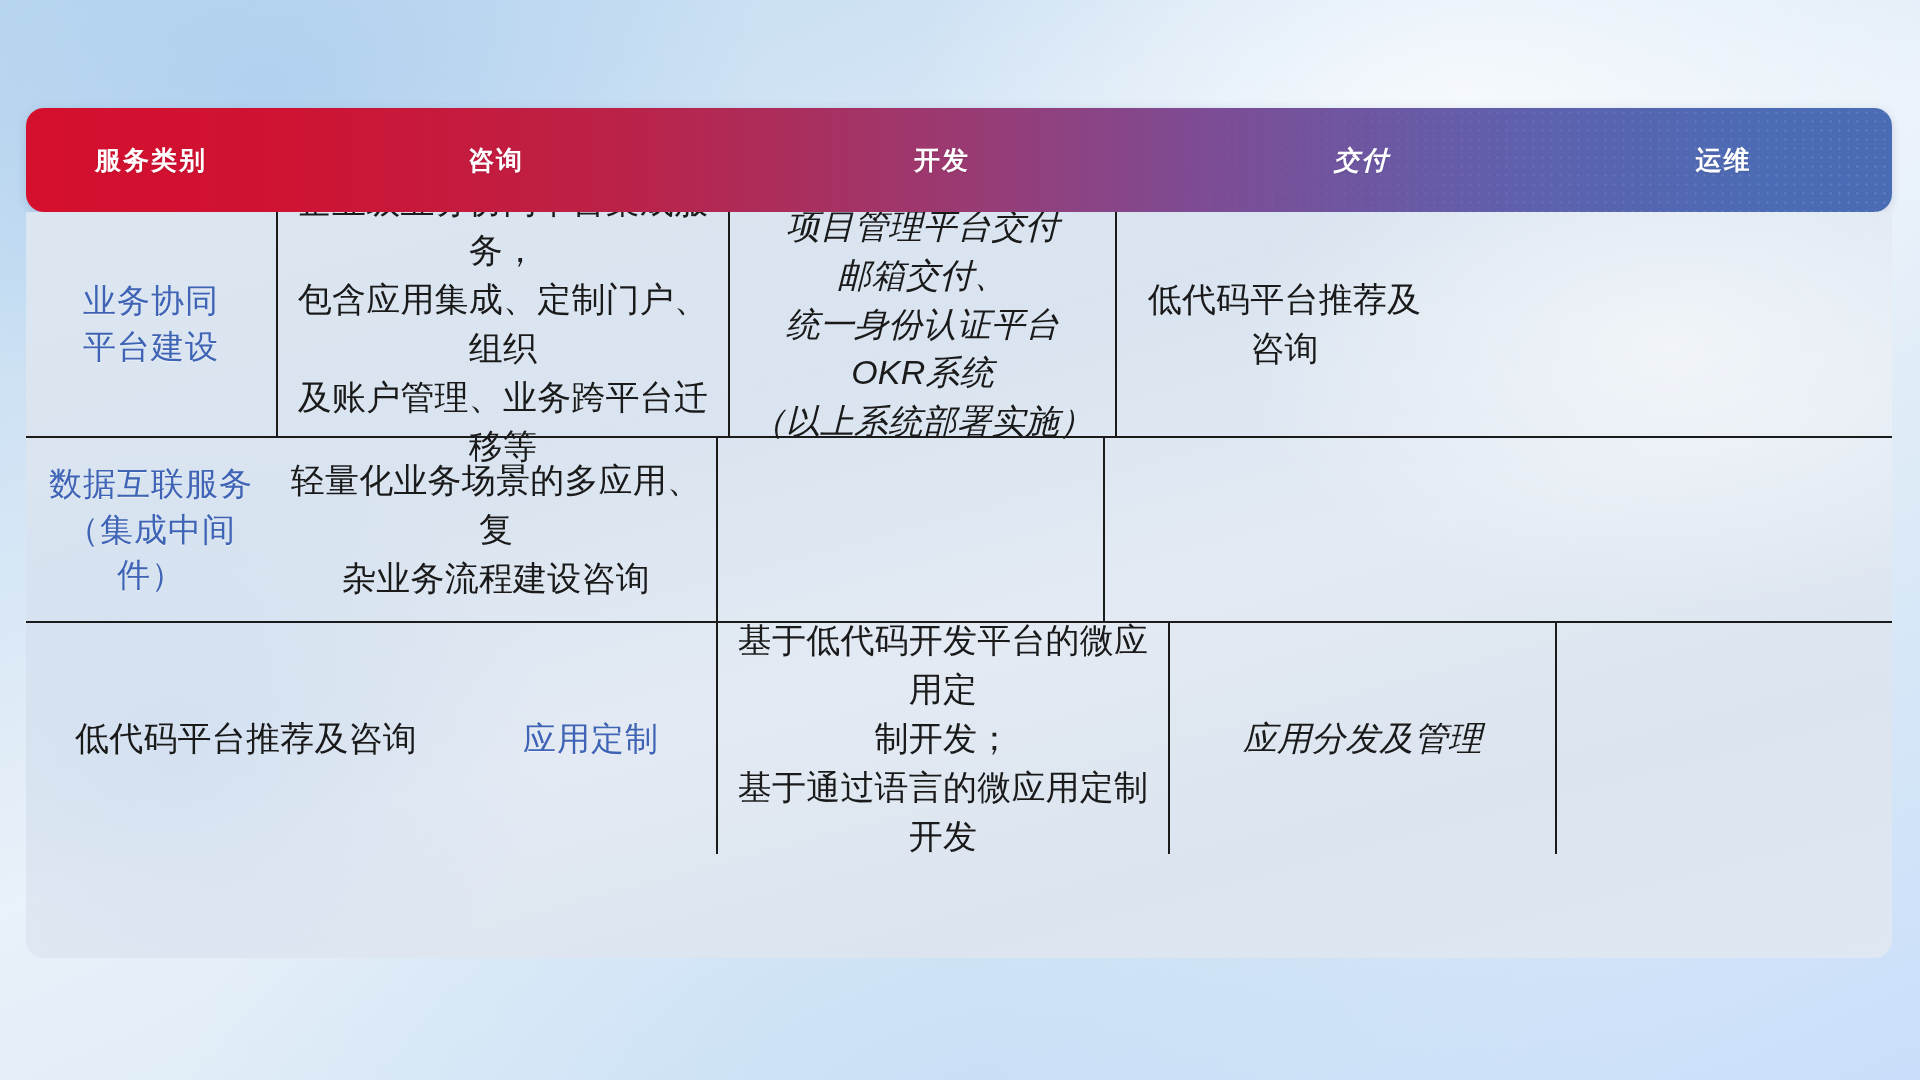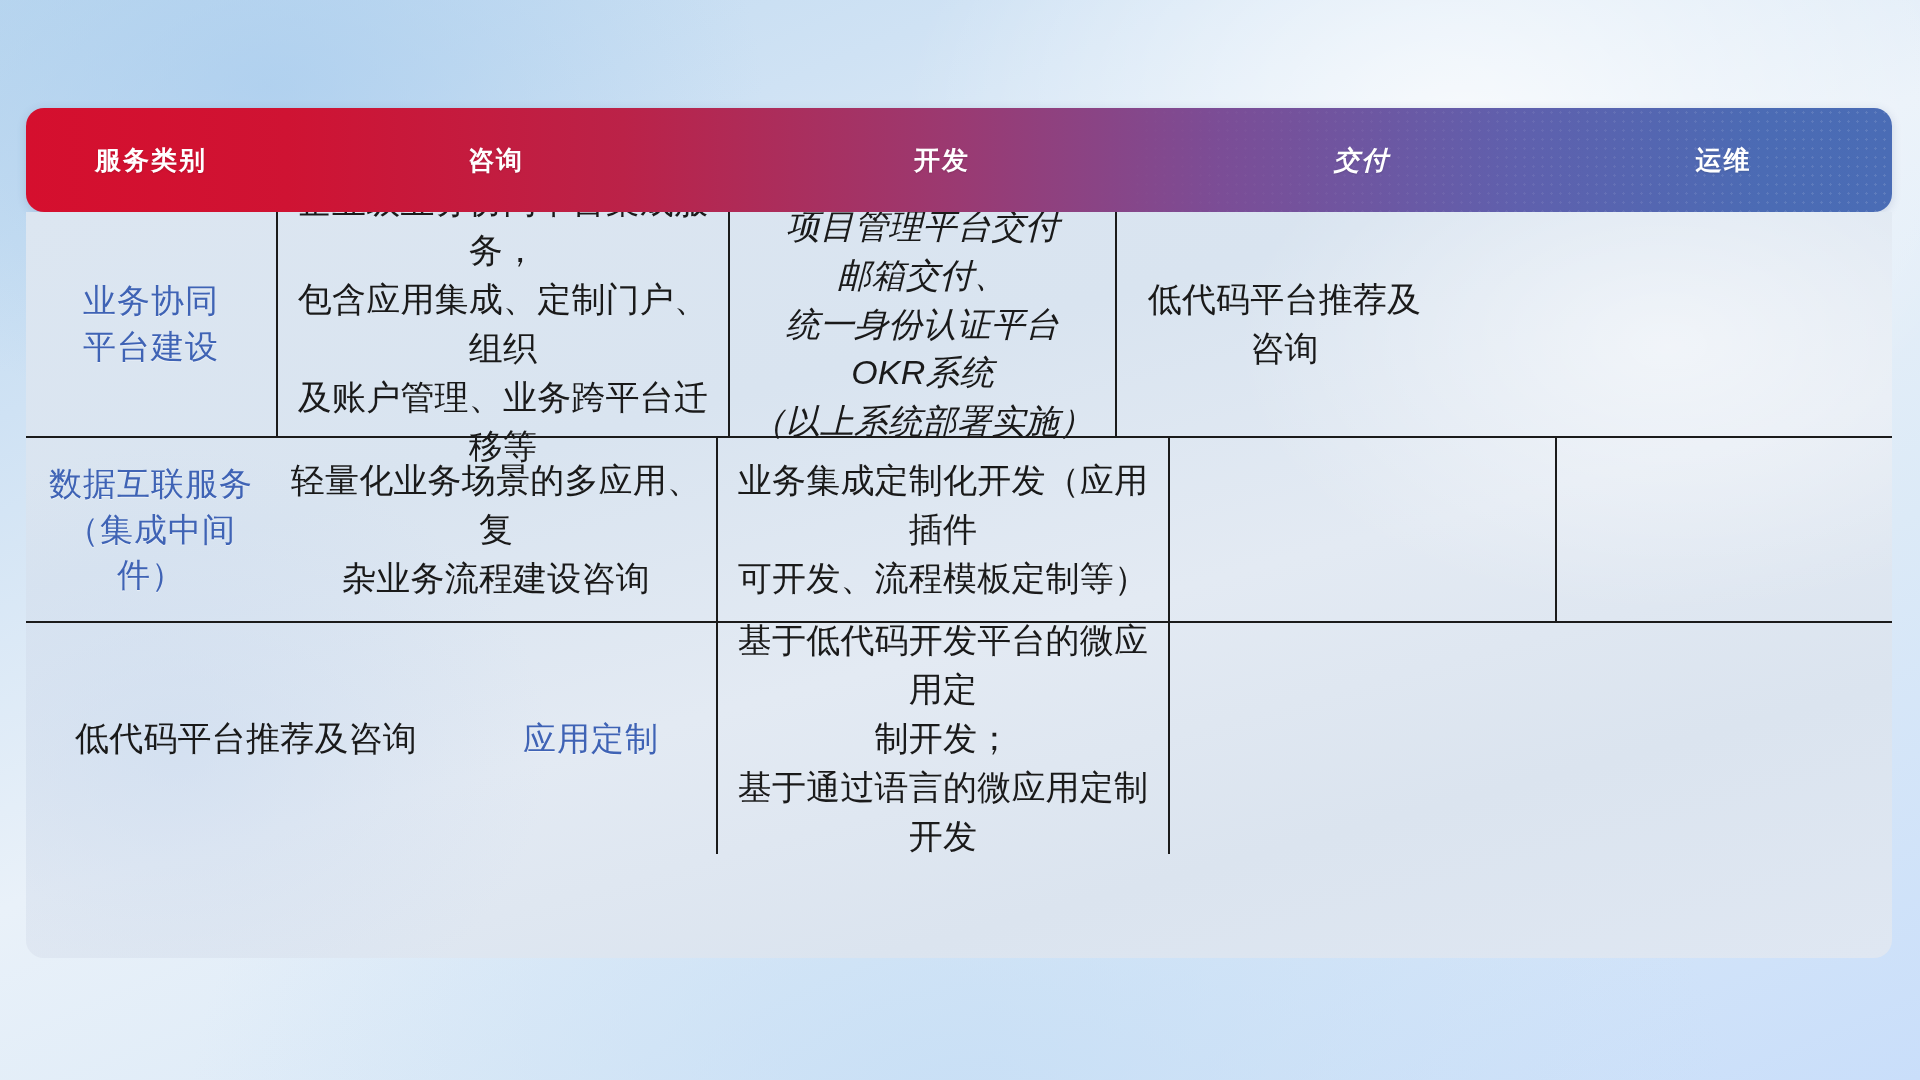--- a/index.html
+++ b/index.html
@@ -178,44 +178,43 @@
 
       <div class="trow row-2">
         <div class="cell c-label">
           <span class="row-label">数据互联服务
 （集成中间件）</span>
         </div>
         <div class="cell c-consult">
           <span class="cell-text">轻量化业务场景的多应用、复
 杂业务流程建设咨询</span>
         </div>
-        <div class="cell c-dev">
-          <span class="cell-text">业务集成定制化开发（应用插件
-可开发、流程模板定制等）</span>
-        </div>
         <div class="cell c-deliver">
           <span class="cell-text empty"></span>
         </div>
         <div class="cell c-ops">
           <span class="cell-text empty"></span>
         </div>
       </div>
 
       <div class="trow row-3">
         <div class="cell c-consult">
           <span class="cell-text">低代码平台推荐及咨询</span>
         </div>
         <div class="cell c-label">
           <span class="row-label">应用定制</span>
         </div>
         <div class="cell c-dev">
           <span class="cell-text">基于低代码开发平台的微应用定
 制开发；
 基于通过语言的微应用定制开发</span>
         </div>
+        <div class="cell c-deliver">
+          <span class="cell-text">应用分发及管理</span>
+        </div>
         <div class="cell c-ops">
           <span class="cell-text empty"></span>
         </div>
       </div>
 
     </div>
   </div>
 </div>
 
 </body></html>

